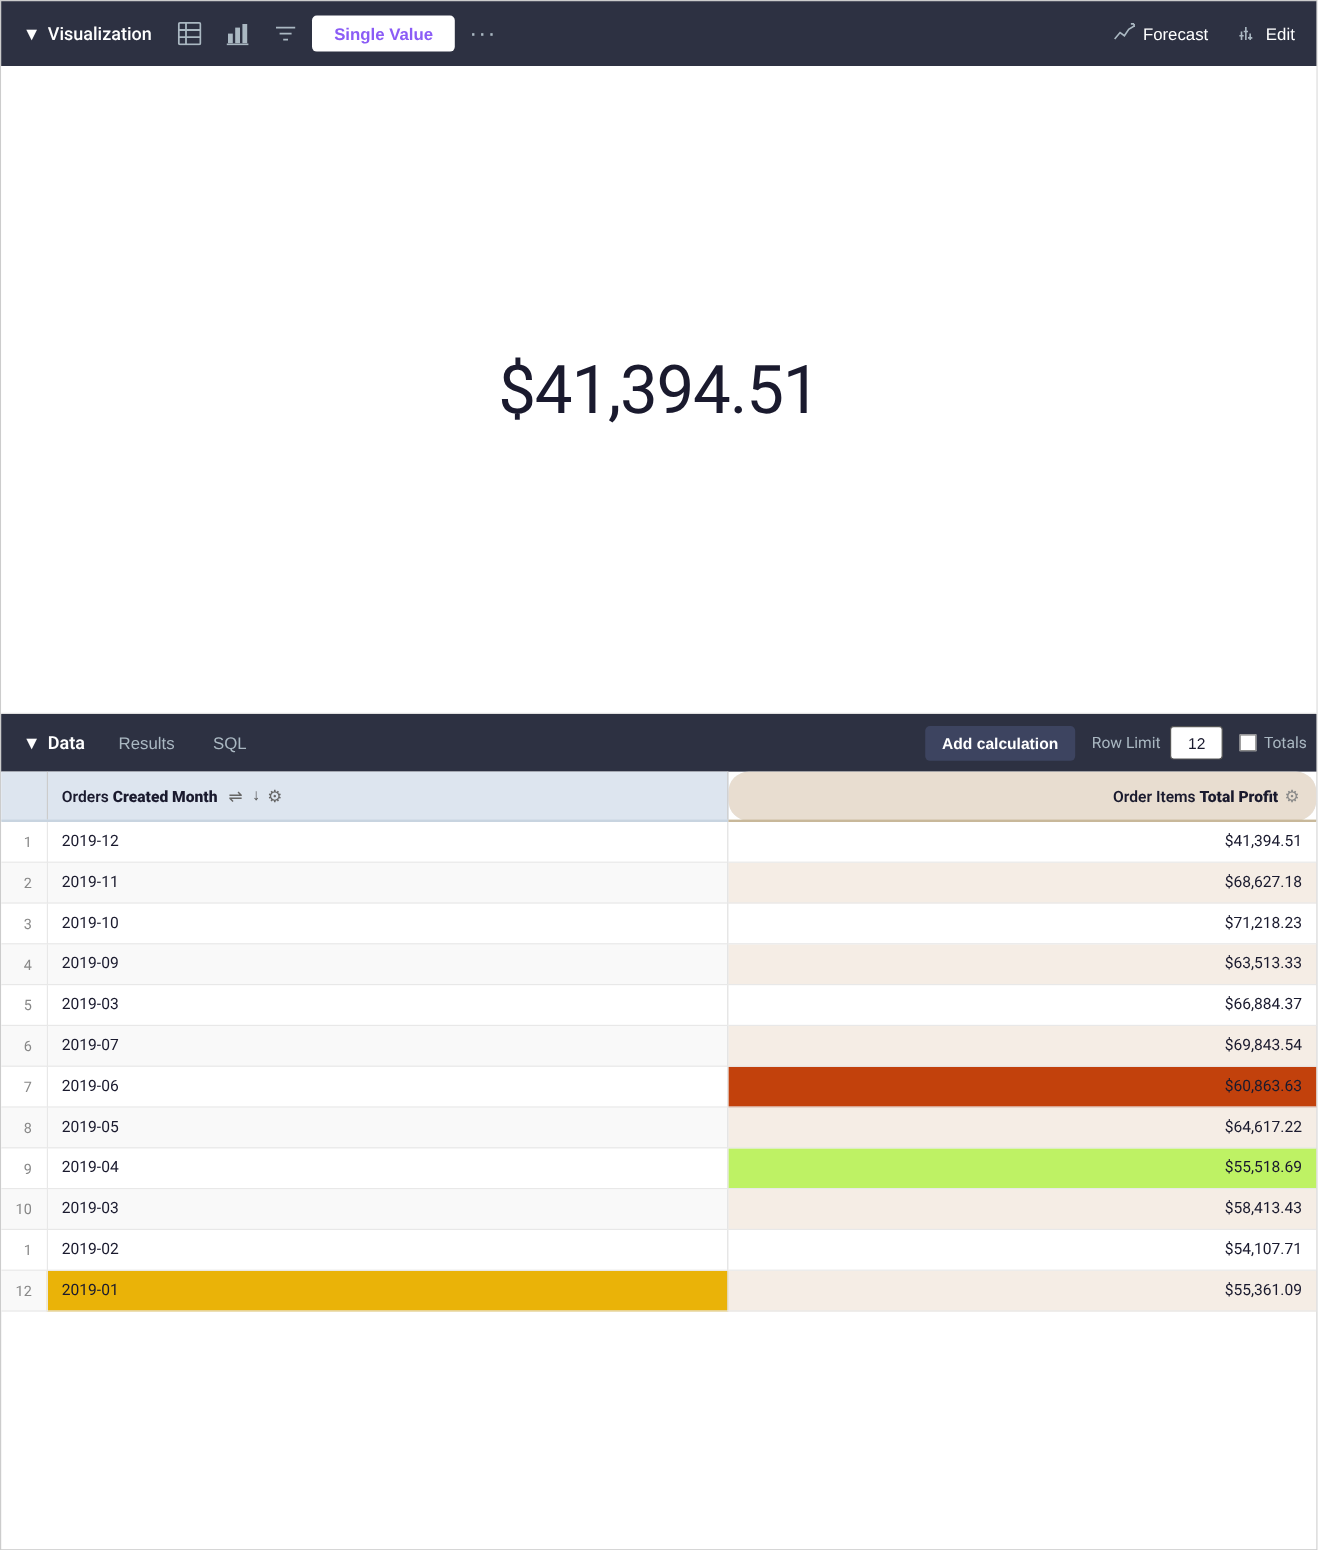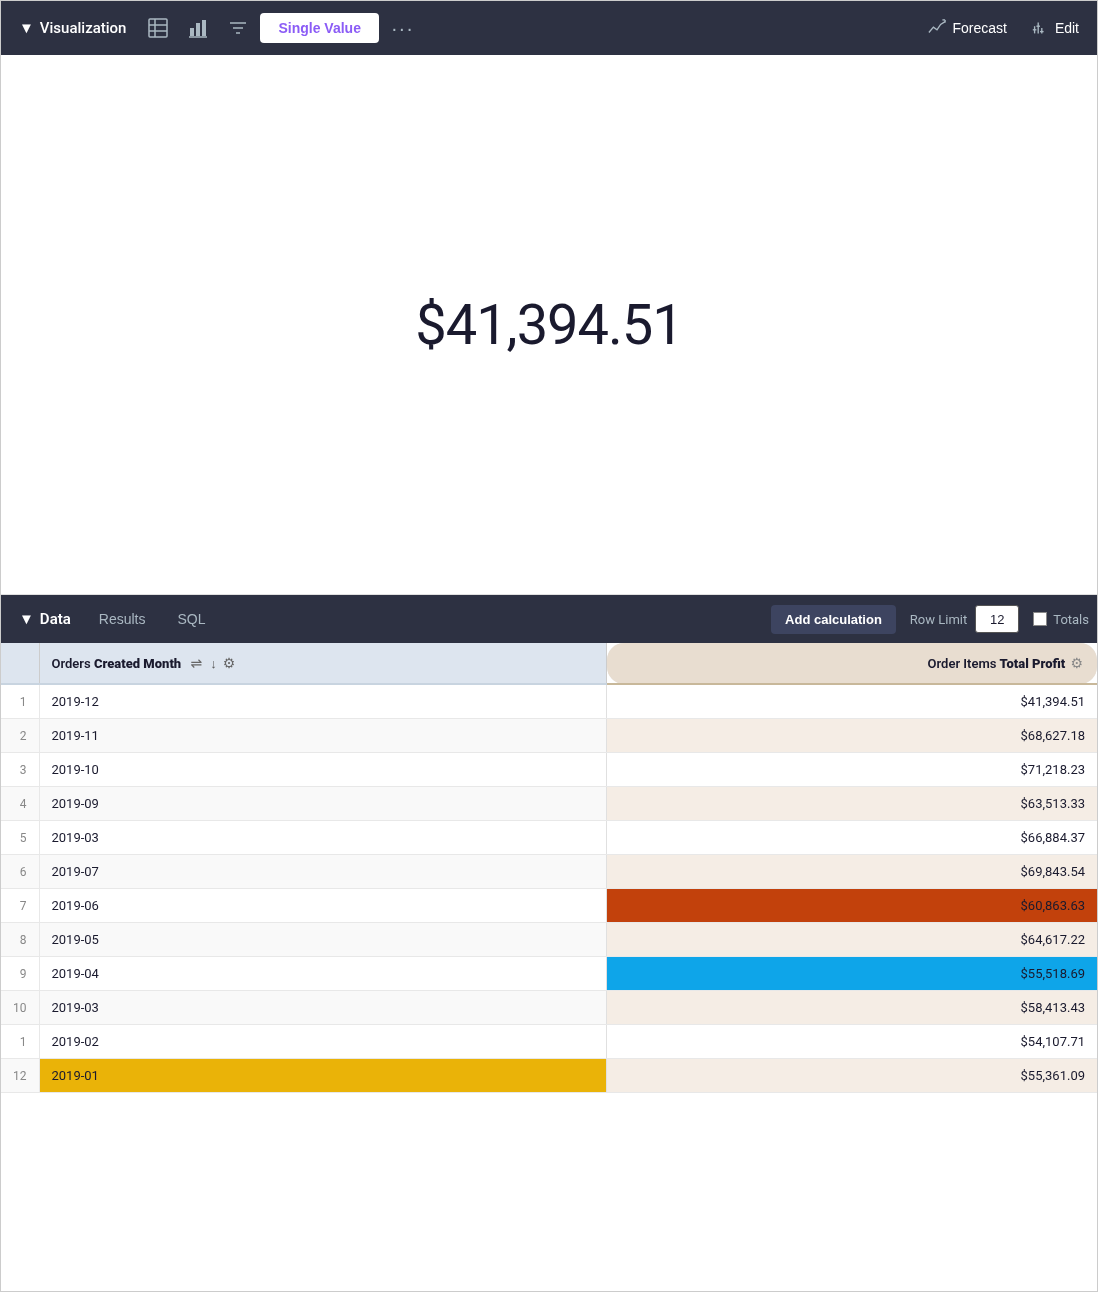--- a/index.html
+++ b/index.html
@@ -455,21 +455,21 @@
       <td class="profit-cell" style="background: #c2410c;">$60,863.63</td>
     </tr>
           <tr>
       <td class="row-num-cell" style="background:#f9f9f9">8</td>
       <td class="date-cell" style="background:#f9f9f9">2019-05</td>
       <td class="profit-cell" style="background: rgb(245, 237, 229);">$64,617.22</td>
     </tr>
           <tr>
       <td class="row-num-cell" style="background:#ffffff">9</td>
       <td class="date-cell" style="background:#ffffff">2019-04</td>
-      <td class="profit-cell" style="background: #0ea5e9;">$55,518.69</td>
+      <td class="profit-cell" style="background: #bef264;">$55,518.69</td>
     </tr>
           <tr>
       <td class="row-num-cell" style="background:#f9f9f9">10</td>
       <td class="date-cell" style="background:#f9f9f9">2019-03</td>
       <td class="profit-cell" style="background: rgb(245, 237, 229);">$58,413.43</td>
     </tr>
           <tr>
       <td class="row-num-cell" style="background:#ffffff">1</td>
       <td class="date-cell" style="background:#ffffff">2019-02</td>
       <td class="profit-cell" style="background: rgb(255, 255, 255);">$54,107.71</td>

